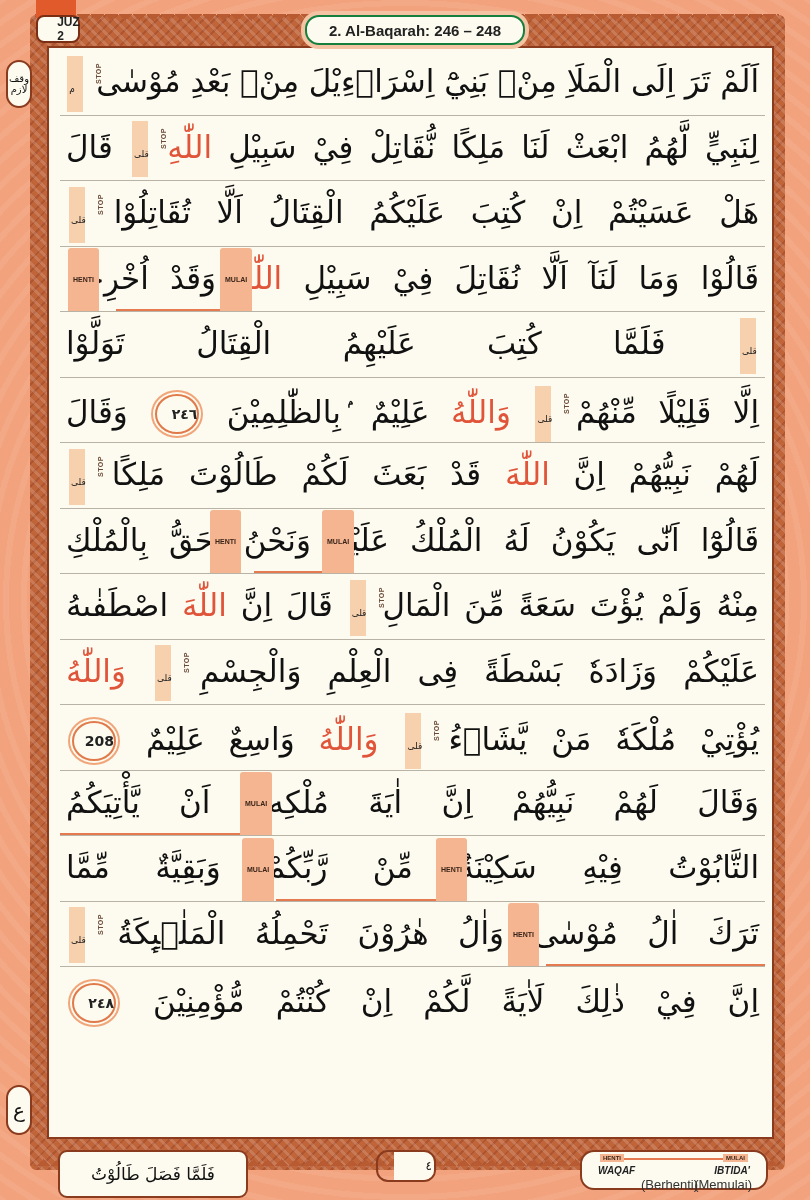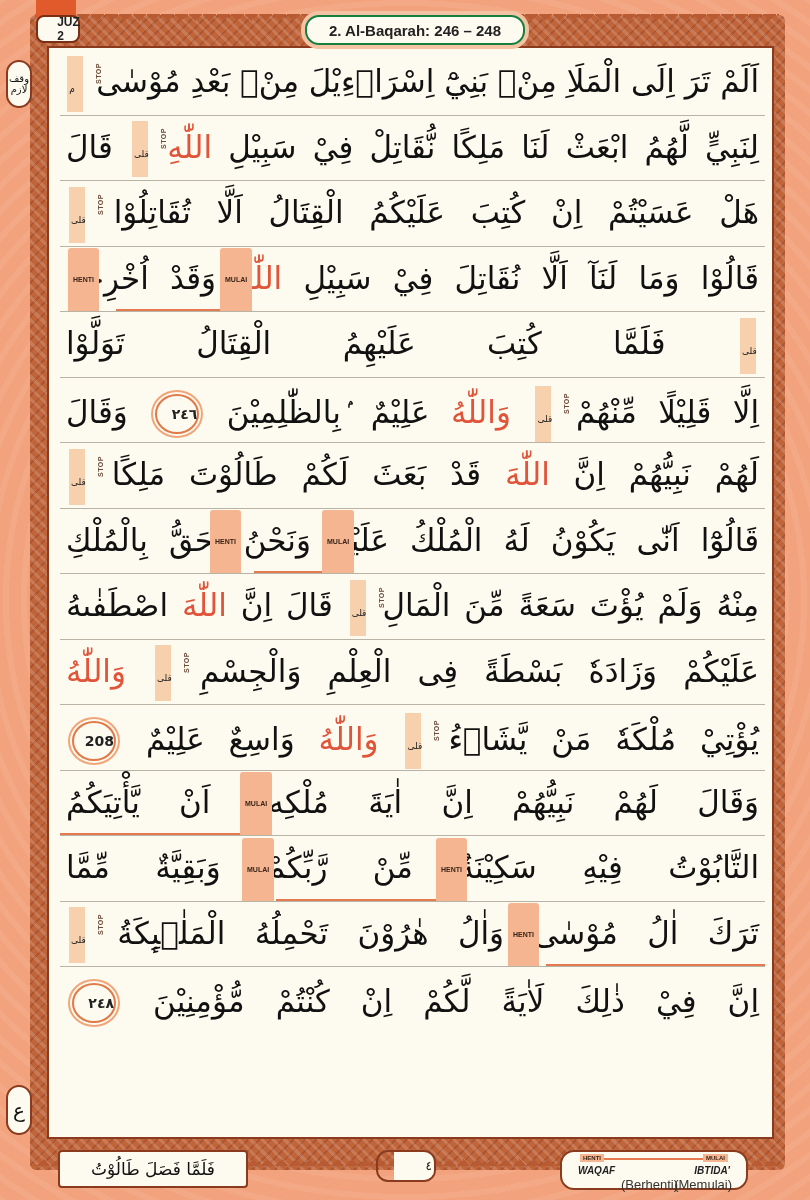--- a/index.html
+++ b/index.html
@@ -88,33 +88,33 @@
     line-height: 36px; text-align: center; margin: 16px 6px; font-weight: bold;
     box-shadow: 0 0 0 2px #fdfbef, 0 0 0 4px #f0a57a;
   }
   .tag {
     position: absolute; bottom: -1px; font-family: "Liberation Sans", sans-serif;
     font-size: 7px; font-weight: bold; color: #3a2418;
     background: #f4b590; padding: 1px 5px; border-radius: 3px 3px 0 0; direction: ltr;
   }
   .tag-line { position: absolute; bottom: -1px; height: 3px; background: #e57a50; }
   .bottom-left-box {
-    position: absolute; left: 58px; top: 1150px; width: 190px; height: 38px;
-    background: #fdfbef; border: 2px solid #8a3b1e; border-radius: 4px;
+    position: absolute; left: 58px; top: 1150px; width: 190px; height: 48px;
+    background: #fdfbef; border: 2px solid #8a3b1e; border-radius: 9px;
     display: flex; align-items: center; justify-content: center; direction: rtl;
     font-size: 17px; color: #111; z-index: 3;
   }
   .page-num {
     position: absolute; left: 376px; top: 1150px; width: 60px; height: 32px;
     border: 2px solid #8a3b1e; border-radius: 12px; overflow: hidden; display: flex; z-index: 3;
   }
   .page-num .latin { flex: 1; background: #8a3b1e; color: #fff; font-family: "Liberation Sans", sans-serif; font-size: 14px; display: flex; align-items: center; justify-content: center; margin-top: 48px; }
   .page-num .arabic { flex: 1; background: #fdfbef; color: #111; font-size: 12px; display: flex; align-items: center; justify-content: center; padding-left: 32px; }
   .legend-box {
-    position: absolute; left: 560px; top: 1150px; width: 188px; height: 40px;
+    position: absolute; left: 580px; top: 1150px; width: 188px; height: 40px;
     background: #fdfbef; border: 2px solid #8a3b1e; border-radius: 14px; z-index: 3;
     font-family: "Liberation Sans", sans-serif;
   }
   .legend-box .bar { position: absolute; left: 22px; right: 22px; top: 6px; height: 2px; background: #e57a50; }
   .legend-box .lbl-tag { position: absolute; top: 2px; font-size: 6px; font-weight: bold; background: #f4b590; padding: 1px 3px; color: #3a2418; }
   .legend-box .lbl-title { position: absolute; top: 13px; font-size: 10px; font-weight: bold; font-style: italic; color: #222; }
   .legend-box .lbl-sub { position: absolute; top: 25px; font-size: 13px; color: #333; margin-left: 45px; }
 </style>
 </head>
 <body>

